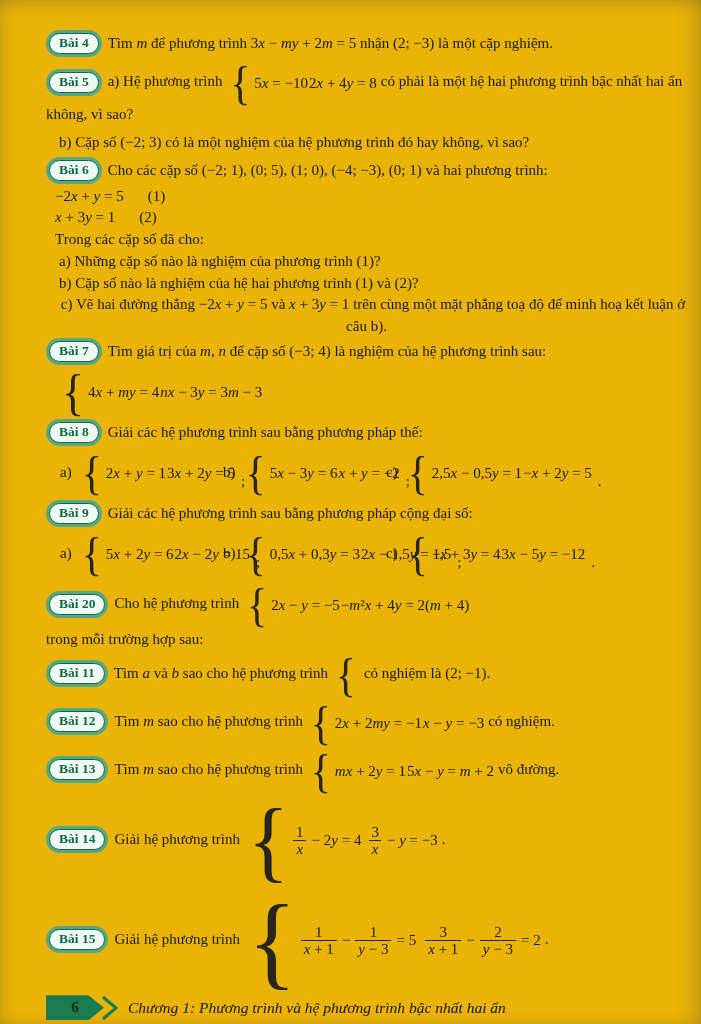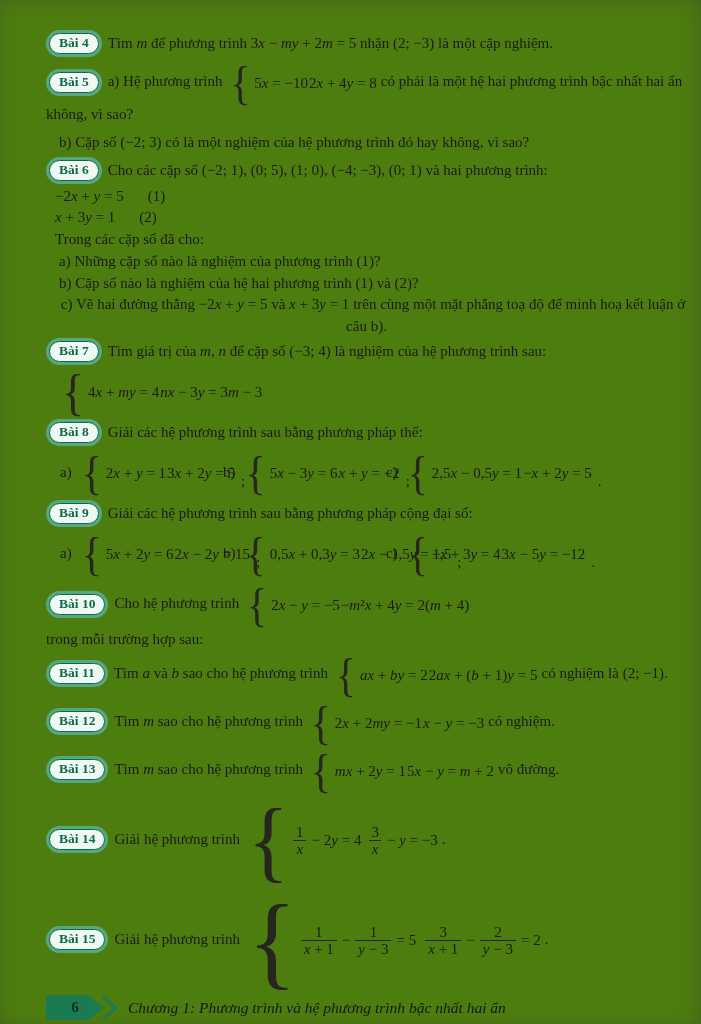--- a/index.html
+++ b/index.html
@@ -1,18 +1,18 @@
 <!DOCTYPE html>
 <html><head>
 <meta charset="utf-8">
 <style>
   html,body{margin:0;padding:0;overflow:hidden;background:#e7e5e0;}
   .page{
     box-sizing:border-box;width:701px;height:1024px;
-    background:#4d7c0f;
+    background:#eab308;
     box-shadow:
       inset 0 16px 16px -14px rgba(70,70,65,.30),
       inset 16px 0 16px -14px rgba(70,70,65,.22),
       inset -18px 0 20px -14px rgba(60,60,55,.28),
       inset 0 -12px 14px -12px rgba(70,70,65,.18);
     padding:30px 14px 10px 46px;
     font-family:"Liberation Serif","DejaVu Serif",serif;
     font-size:15px;line-height:1.45;color:#1b1b1a;
     display:flex;flex-direction:column;
   }
@@ -180,39 +180,35 @@
           <span class="rows">
             <span class="row">−<i>x</i> + 3<i>y</i> = 4</span>
             <span class="row">3<i>x</i> − 5<i>y</i> = −12</span>
           </span>
         </span>
       <span class="sep">.</span>
     </span>
   </div>
 
   <div class="prob">
-    <span class="badge">Bài 10</span><span class="mi"><span>Cho hệ phương trình</span></span>
+    <span class="badge">Bài 20</span><span class="mi"><span>Cho hệ phương trình</span></span>
     <span class="sys">
         <span class="brace">{</span>
         <span class="rows">
           <span class="row">2<i>x</i> − <i>y</i> = −5</span>
           <span class="row">−<i>m</i>²<i>x</i> + 4<i>y</i> = 2(<i>m</i> + 4)</span>
         </span>
       </span>
   </div>
   <div><span class="mi"><span>trong mỗi trường hợp sau:</span></span></div>
 
   <div class="prob">
     <span class="badge">Bài 11</span><span class="mi"><span>Tìm </span><span class="mi"><i>a</i></span><span> và </span><span class="mi"><i>b</i></span><span> sao cho hệ phương trình</span></span>
     <span class="sys">
         <span class="brace">{</span>
-        <span class="rows">
-          <span class="row"><i>a</i><i>x</i> + <i>b</i><i>y</i> = 2</span>
-          <span class="row">2<i>a</i><i>x</i> + (<i>b</i> + 1)<i>y</i> = 5</span>
-        </span>
       </span><span class="mi"><span>có nghiệm là (2; −1).</span></span>
   </div>
 
   <div class="prob">
     <span class="badge">Bài 12</span><span class="mi"><span>Tìm </span><span class="mi"><i>m</i></span><span> sao cho hệ phương trình</span></span>
     <span class="sys">
         <span class="brace">{</span>
         <span class="rows">
           <span class="row">2<i>x</i> + 2<i>m</i><i>y</i> = −1</span>
           <span class="row"><i>x</i> − <i>y</i> = −3</span>

